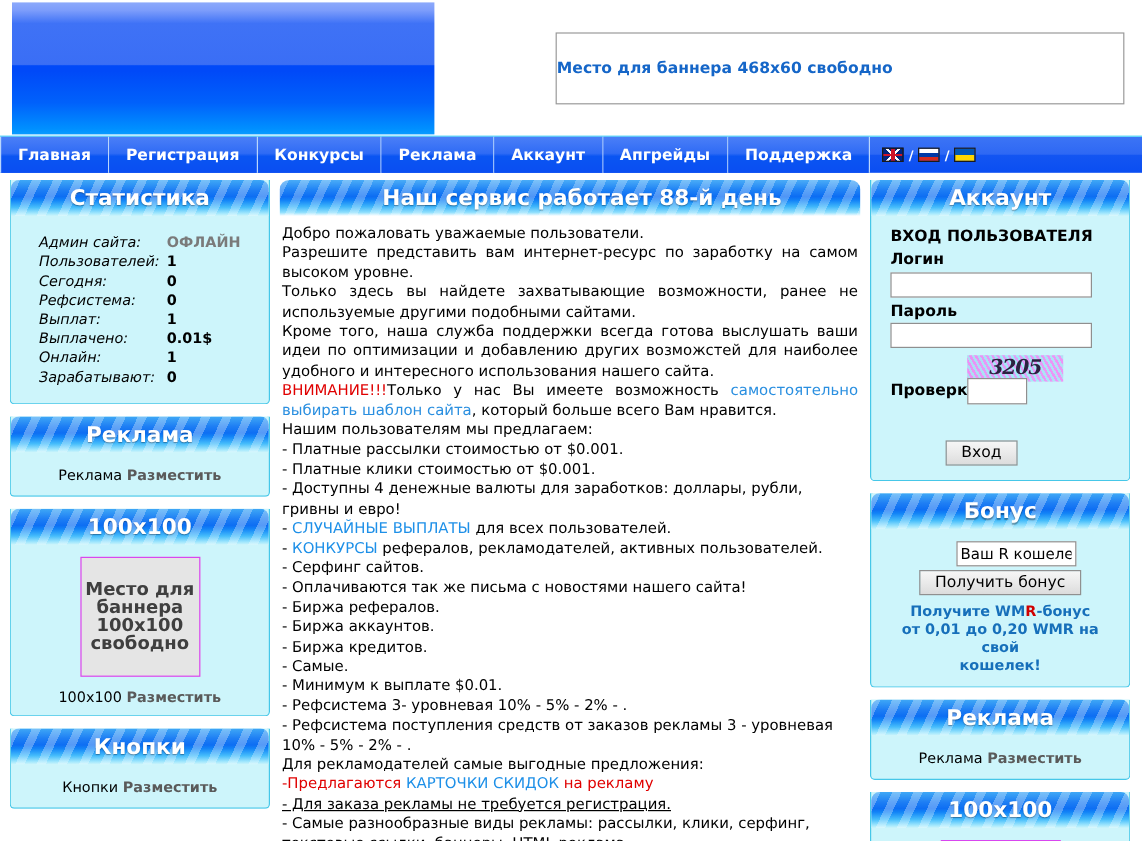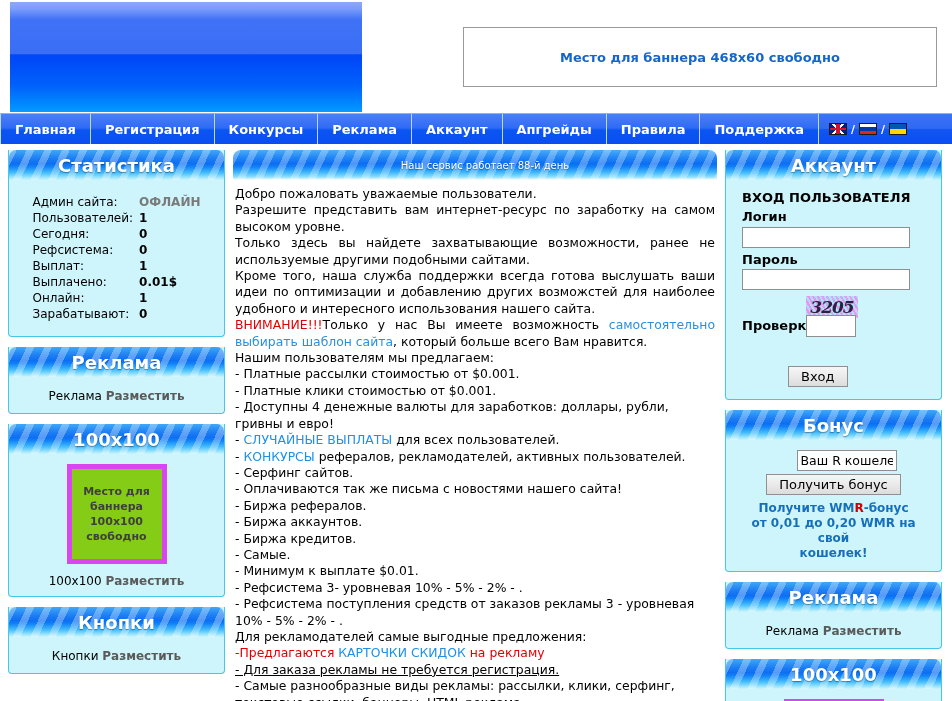--- a/index.html
+++ b/index.html
@@ -28,21 +28,21 @@
         #8ca9fb 0%, #7d9dfb 6%, #3f72f6 16%,
         #3a6ef5 47%, #0049f8 48%,
         #0049f8 52%, #0061fb 76%, #0090ff 96%, #0a9bff 100%);
   }
   .banner-468 {
     position: absolute;
     left: 463px; top: 27px;
     width: 474px; height: 60px;
     border: 1px solid #9a9a9a;
     background: #ffffff;
-    display: flex; align-items: center; justify-content: center;
+    display: flex; align-items: center; justify-content: flex-start;
   }
   .banner-468 span {
     color: #1566c8;
     font-weight: bold;
     font-size: 13px;
   }
 
   
   .navbar {
     position: relative;
@@ -136,42 +136,42 @@
   }
   .panel-body {
     padding: 10px 8px 12px 8px;
     font-size: 12px;
     color: #000;
   }
 
   
   .stats-table { margin: 4px auto 2px auto; border-collapse: collapse; }
   .stats-table td { font-size: 12px; padding: 1px 0; color:#000; white-space: nowrap; }
-  .stats-table td.k { padding-right: 6px; }
+  .stats-table td.k { padding-right: 6px; font-style: italic; }
   .stats-table td.v { font-weight: bold; }
   .stats-table td.v.off { color: #7a7a7a; }
 
   
   .ad-line {
     text-align: center;
     font-size: 12px;
     color: #000;
     padding: 12px 0 10px 0;
   }
   .ad-line b { color: #5a5a5a; }
 
   
   .box100 {
     width: 100px; height: 100px;
     margin: 10px auto 6px auto;
-    border: 5px solid #d946ef;
-    background: #84cc16;
+    border: 1px solid #d946ef;
+    background: #e5e5e5;
     display: flex; flex-direction: column;
     align-items: center; justify-content: center;
-    font-size: 11px; font-weight: bold;
+    font-size: 15px; font-weight: bold;
     color: #3f3f3f;
     line-height: 15px;
     text-align: center;
   }
   .box100-caption {
     text-align: center; font-size: 12px; color:#000;
     padding: 4px 0 8px 0;
   }
   .box100-caption b { color: #5a5a5a; }
 
@@ -183,21 +183,21 @@
     width: 168px; height: 21px;
     border: 1px solid #8f8f8f;
     background: #ffffff;
     font-size: 12px;
     padding: 0 3px;
     font-family: "DejaVu Sans", "Liberation Sans", sans-serif;
   }
   .captcha-row { position: relative; height: 52px; margin-top: 6px; }
   .captcha-img {
     position: absolute; left: 64px; top: 0;
-    width: 52px; height: 22px;
+    width: 80px; height: 22px;
     background:
       repeating-linear-gradient(60deg, rgba(255,0,255,0.30) 0 2px, rgba(0,255,255,0.22) 2px 4px),
       linear-gradient(to right, #e2cff0, #cfe7f5, #e6d4f2);
     border: 0;
     display: flex; align-items: center; justify-content: center;
     font-family: "DejaVu Serif", "Liberation Serif", serif;
     font-size: 17px; font-weight: bold;
     color: #2b2140;
     font-style: italic;
     letter-spacing: -1px;
@@ -249,21 +249,21 @@
     background:
       repeating-linear-gradient(115deg,
         rgba(255,255,255,0.28) 0px, rgba(255,255,255,0.28) 7px,
         rgba(255,255,255,0.0) 7px, rgba(255,255,255,0.0) 16px),
       linear-gradient(to bottom, #4aacf7 0%, #2184f5 26%, #0c6df3 46%,
         #1181f7 56%, #3fb6fa 74%, #8fdffd 90%, #ffffff 100%);
     display: flex; align-items: center; justify-content: center;
     overflow: hidden;
   }
   .main-head span {
-    color: #ffffff; font-weight: normal; font-size: 10px;
+    color: #ffffff; font-weight: bold; font-size: 18px;
     text-shadow: 0 1px 1px rgba(0,0,0,0.35);
     margin-left: 20px;
   }
   .main-body {
     padding: 6px 2px 0 2px;
     font-size: 12.4px;
     color: #000;
     line-height: 16.4px;
   }
   .main-body p { margin: 0; }
@@ -300,23 +300,20 @@
         <span>Конкурсы</span>
       </div>
     <div class="nav-item">
         <span>Реклама</span>
       </div>
     <div class="nav-item">
         <span>Аккаунт</span>
       </div>
     <div class="nav-item">
         <span>Апгрейды</span>
-      </div>
-    <div class="nav-item">
-        <span>Правила</span>
       </div>
     <div class="nav-item">
         <span>Поддержка</span>
       </div>
     <div class="nav-flags">
       <span class="flag flag-uk"></span>
       <span class="flag-sep">/</span>
       <span class="flag flag-ru"></span>
       <span class="flag-sep">/</span>
       <span class="flag flag-ua"></span>

